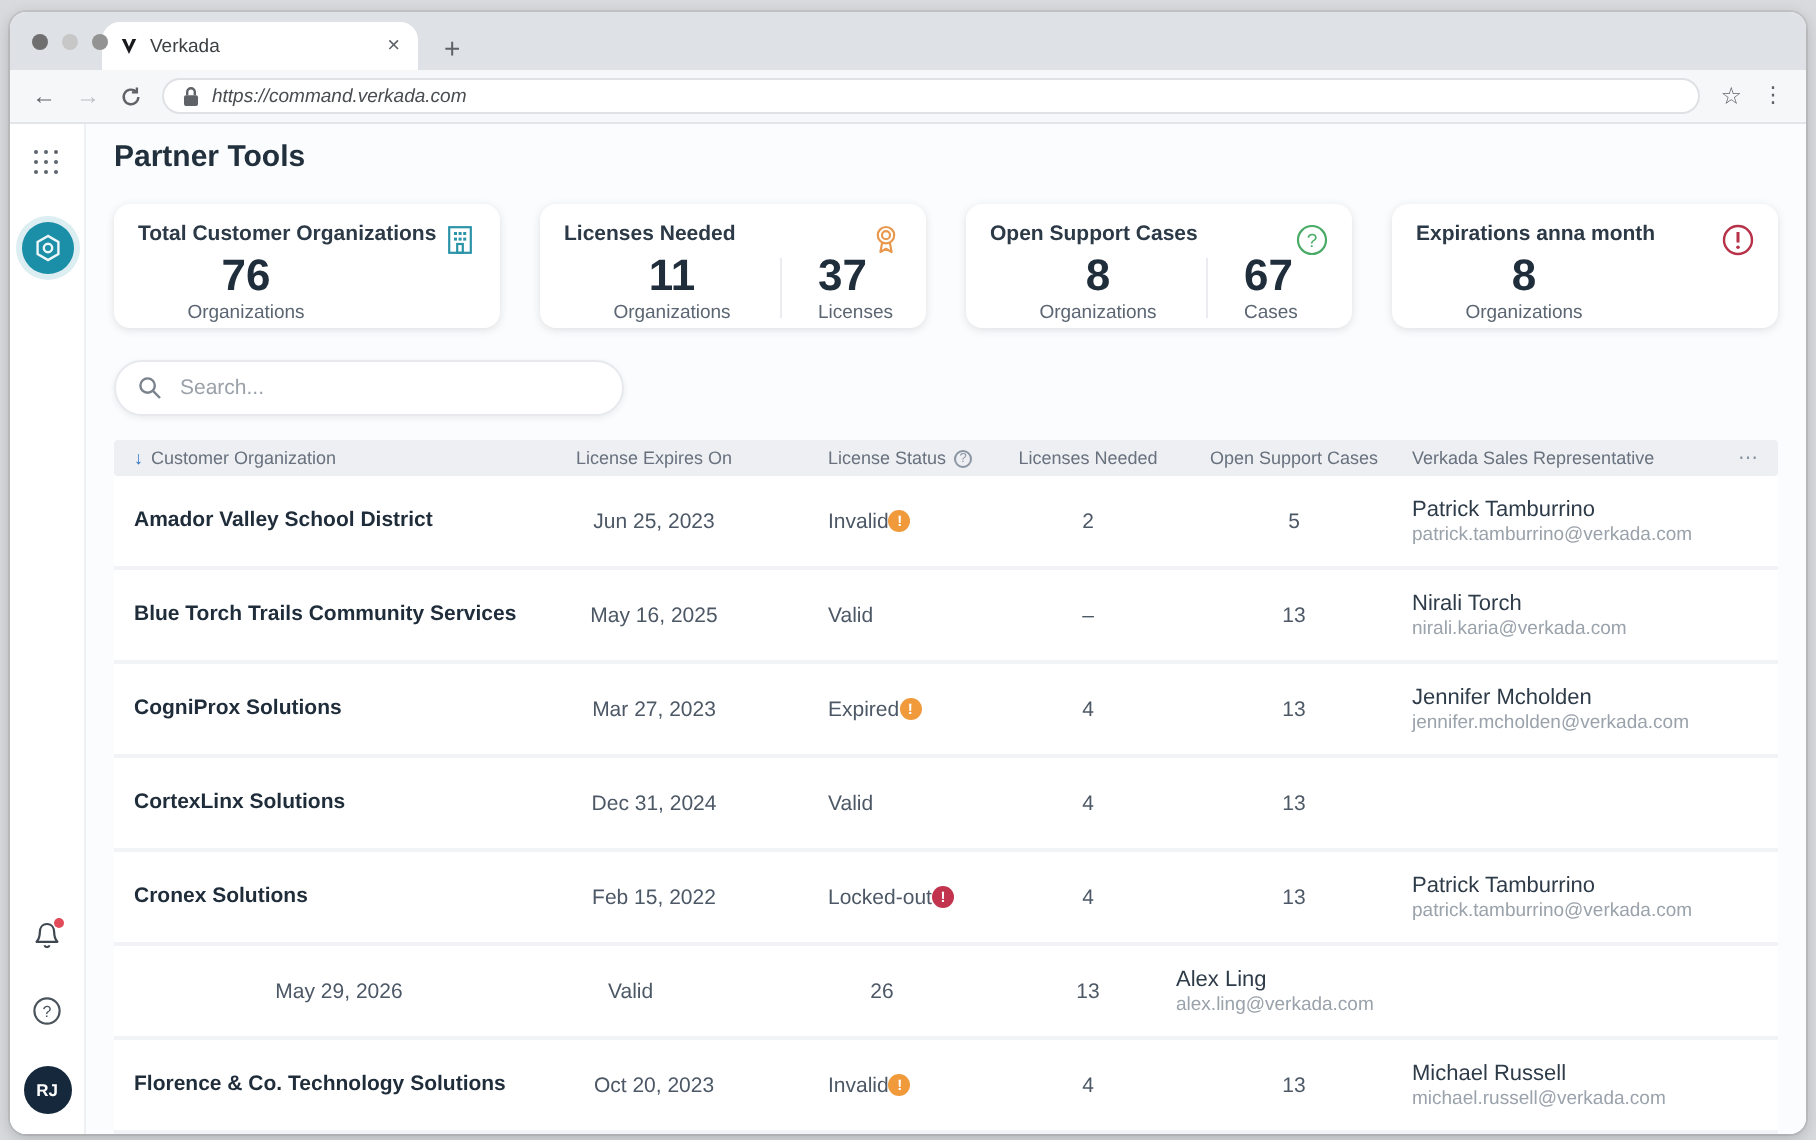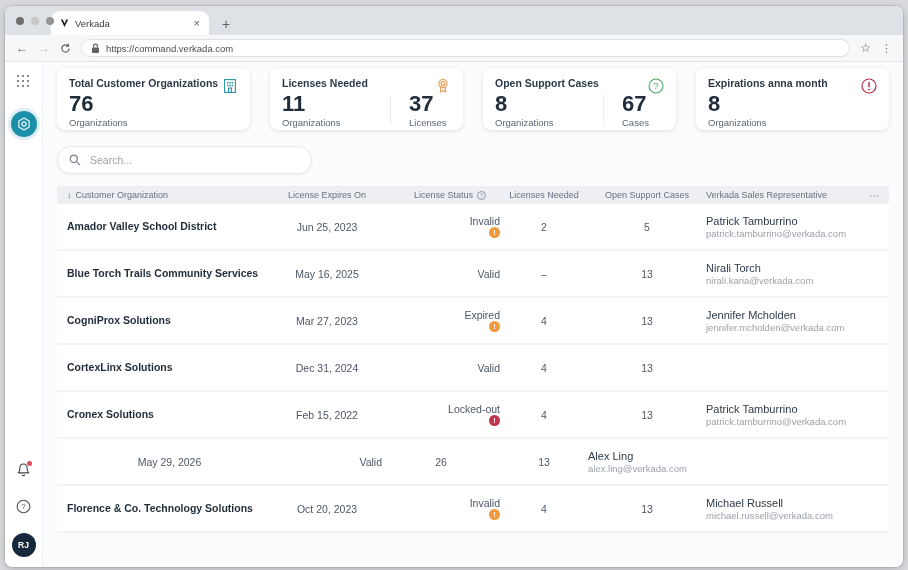--- a/index.html
+++ b/index.html
@@ -23,21 +23,21 @@
          display:flex; align-items:center; padding:0 9px; gap:6px; }
   .tab-title { font-size:9.5px; color:#3c4043; flex:1; white-space:nowrap; overflow:hidden; }
   .tab-close { font-size:11px; color:#5f6368; line-height:1; }
   .newtab { align-self:center; margin-left:13px; margin-top:7px; font-size:14px; color:#5f6368; line-height:1; }
   .urlbar { height:27px; background:#f6f7f8; border-bottom:1px solid #e3e5e8;
             display:flex; align-items:center; padding:0 11px; gap:10px; flex-shrink:0; }
   .nav-ic { font-size:12px; color:#5f6368; line-height:1; }
   .nav-ic.disabled { color:#bdc1c6; }
   .omnibox { flex:1; height:18px; background:#fff; border:1px solid #dfe1e5; border-radius:9px;
              display:flex; align-items:center; padding:0 9px; gap:6px; }
-  .url-text { font-size:9.5px; color:#494d51; }
+  .url-text { font-size:9.5px; color:#494d51;font-style:italic; }
   .star { font-size:12px; color:#5f6368; line-height:1; }
   .kebab { font-size:11px; color:#5f6368; line-height:1; }
   
   .app { flex:1; display:flex; overflow:hidden; background:#fbfcfd; }
   .side { width:38px; background:#fff; border-right:1px solid #eef0f3; flex-shrink:0;
           display:flex; flex-direction:column; align-items:center; padding:13px 0 10px; }
   .dots { display:grid; grid-template-columns:repeat(3,4px); grid-auto-rows:4px; gap:1px; }
   .dots i { width:2.2px; height:2.2px; background:#5d646c; border-radius:50%; }
   .gear-btn { margin-top:22px; width:26px; height:26px; border-radius:50%; background:#1b8fa8;
               display:flex; align-items:center; justify-content:center;
@@ -51,21 +51,21 @@
   
   .main { flex:1; padding:6px 14px 0; overflow:hidden; display:flex; flex-direction:column; }
   .page-title { font-size:15px; font-weight:700; color:#22303e; margin:2px 0 15px; }
   .cards { display:flex; gap:20px; margin-bottom:16px; flex-shrink:0; }
   .card { flex:1; background:#fff; border-radius:8px; padding:9px 12px 10px; height:62px;
           box-shadow:0 1px 4px rgba(25,39,57,0.13); position:relative; }
   .card-title { font-size:10.5px; font-weight:600; color:#2c3947; margin-bottom:3px; white-space:nowrap; }
   .card-icon { position:absolute; top:9px; right:11px; }
   .stats { display:flex; align-items:center; }
   .stat { display:flex; flex-direction:column; }
-  .stat.first { width:108px; }
+  .stat.first { width:108px;align-items:center; }
   .stat-divider { width:1px; height:30px; background:#ececf0; margin-right:18px; }
   .value { font-size:22px; font-weight:700; color:#202e3c; line-height:1.05; }
   .slabel { font-size:9.5px; color:#5b6672; margin-top:2px; }
   .search { width:255px; height:28px; background:#fff; border:1px solid #e7e9ed; border-radius:14px;
             box-shadow:0 1px 3px rgba(25,39,57,0.08); display:flex; align-items:center; gap:7px;
             padding:0 11px; margin-bottom:12px; flex-shrink:0;justify-content:center; }
   .search input { border:0; outline:0; flex:1; font-size:10.5px; color:#30343a; background:transparent; font-family:inherit; }
   .search input::placeholder { color:#9aa1a9; }
   
   .table { flex:1; overflow:hidden; display:flex; flex-direction:column; }
@@ -76,21 +76,21 @@
   .sort-arrow { color:#3577c8; font-size:9px; line-height:1; }
   .th-expires { text-align:center; }
   .th-status { padding-left:32px; display:flex; gap:4px; align-items:center; }
   .info-ic { width:9px; height:9px; border:1px solid #8b95a1; border-radius:50%; font-size:6.5px;
              display:inline-flex; align-items:center; justify-content:center; color:#8b95a1; }
   .th-needed, .th-cases { text-align:center; }
   .th-more { text-align:right; color:#8b95a1; font-size:10px; }
   .row { background:#fff; height:47px; border-bottom:2px solid #f2f3f6; font-size:10.5px; color:#4d5866; flex-shrink:0; }
   .c-org { font-weight:700; color:#1f2c3a; padding-right:8px; line-height:1.2; }
   .c-expires { text-align:center; }
-  .c-status { padding-left:32px; display:flex; align-items:flex-end; gap:0;flex-direction:column; }
+  .c-status { padding-left:32px; display:flex; align-items:center; gap:0; }
   .status-icon { width:11px; height:11px; border-radius:50%; color:#fff; font-size:7.5px; font-weight:700;
                  display:inline-flex; align-items:center; justify-content:center; flex-shrink:0; }
   .status-icon.warning { background:#f09a3c; }
   .status-icon.error { background:#c2334d; }
   .c-needed, .c-cases { text-align:center; }
   .rep-name { font-size:11px; color:#2e3b49; }
   .rep-email { font-size:9.5px; color:#9aa2ab; margin-top:1px; }
 </style>
 </head>
 <body>
@@ -162,20 +162,21 @@
       <div class="help-wrap">
         <svg width="15" height="15" viewBox="0 0 15 15">
           <circle cx="7.5" cy="7.5" r="6.3" fill="none" stroke="#4b535c" stroke-width="1.1"></circle>
           <text x="7.5" y="10.3" text-anchor="middle" font-size="8" fill="#4b535c" font-family="inherit">?</text>
         </svg>
       </div>
       <div class="avatar">RJ</div>
     </div>
 
     <div class="main">
+      <div class="page-title">Partner Tools</div>
 
       <div class="cards">
 
         <div class="card">
           <div class="card-title">Total Customer Organizations</div>
           <svg class="card-icon" width="18" height="18" viewBox="0 0 18 18">
             <rect x="3.6" y="2.6" width="10.8" height="12.8" fill="none" stroke="#2a93a8" stroke-width="1.1"></rect>
             <rect x="6" y="5" width="1.5" height="1.5" fill="#2a93a8"></rect>
               <rect x="8.3" y="5" width="1.5" height="1.5" fill="#2a93a8"></rect>
               <rect x="10.6" y="5" width="1.5" height="1.5" fill="#2a93a8"></rect>

